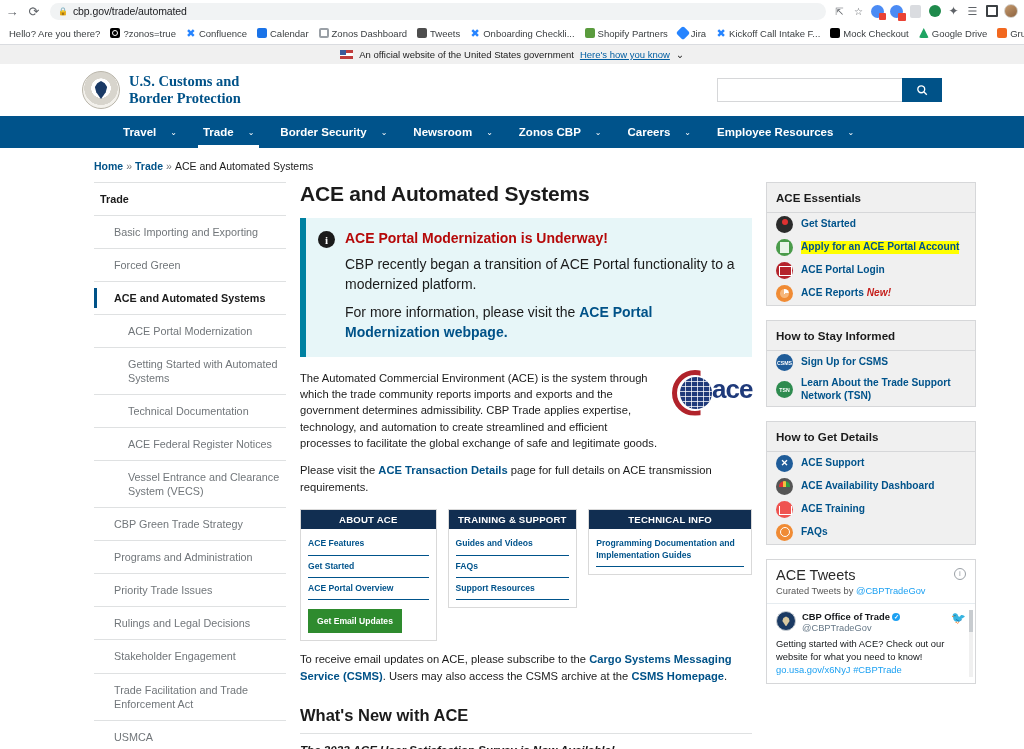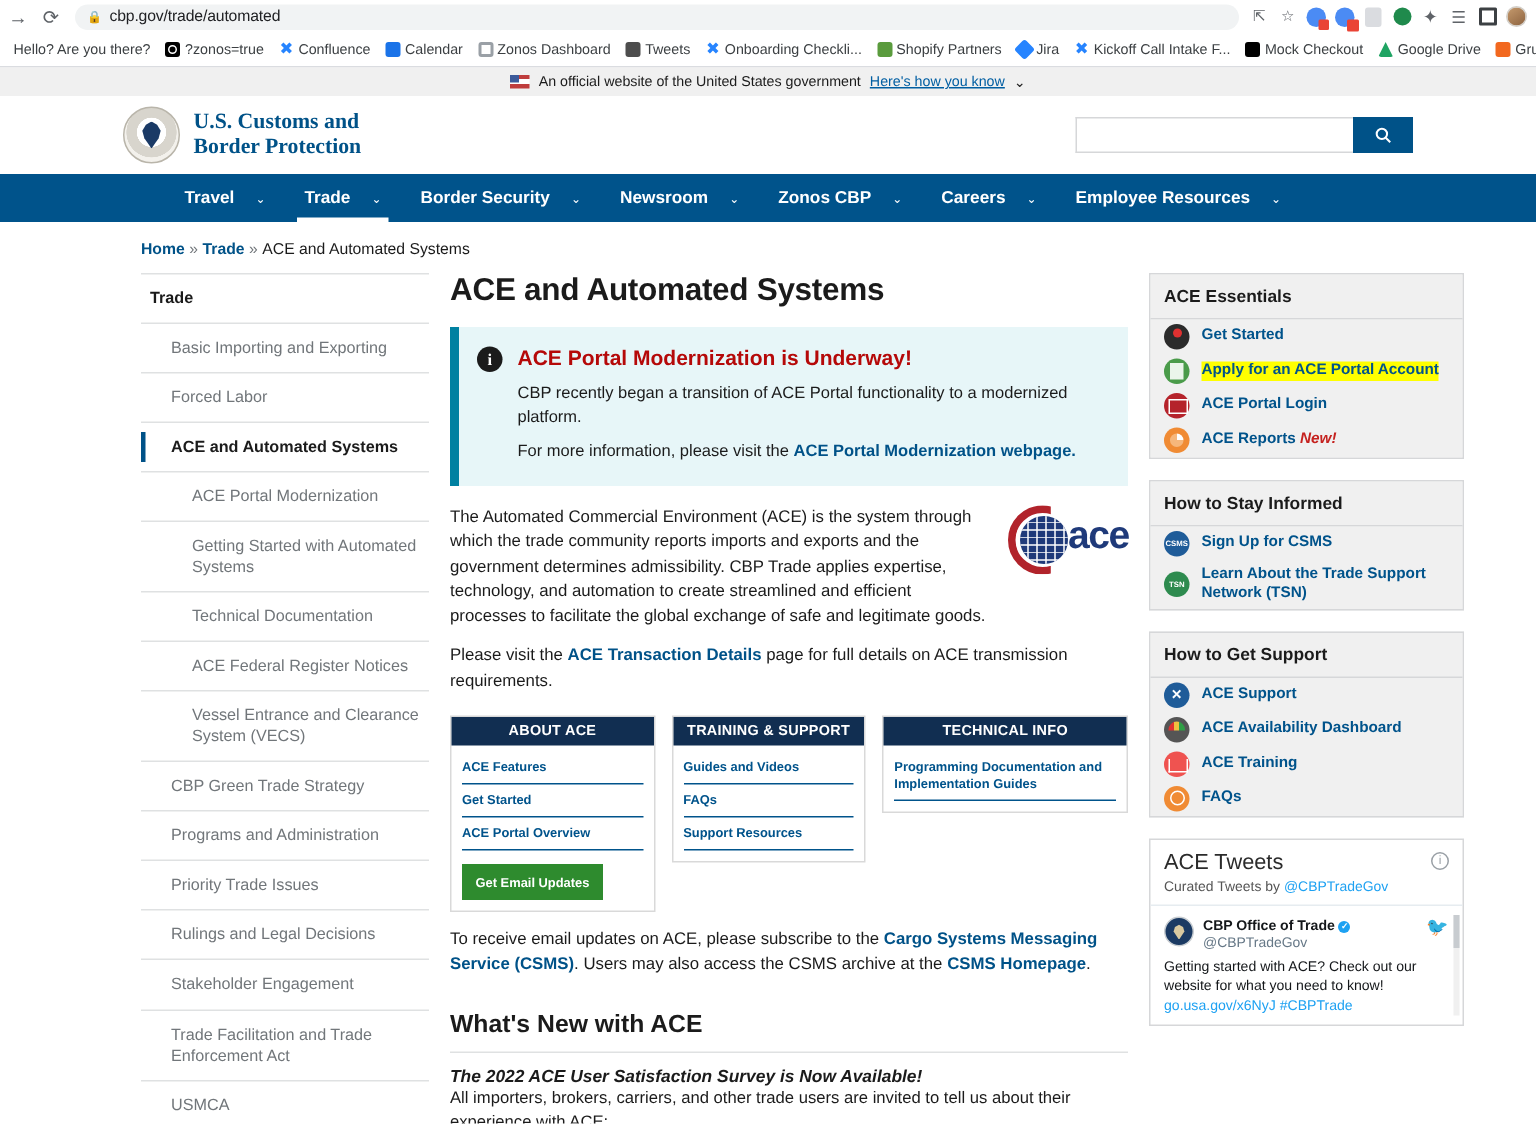--- a/index.html
+++ b/index.html
@@ -113,21 +113,21 @@
   
   .main { flex:1 1 auto; width:452px; }
   .h1 { font-size:21px; font-weight:700; letter-spacing:-0.2px; margin:0 0 12px 0; color:#1b1b1b; }
 
   .alert { background:#e7f6f8; border-left:6px solid #0081a1; padding:12px 12px 14px 12px;
            display:flex; gap:10px; }
   .alert-ico { width:17px;height:17px;border-radius:50%;background:#1b1b1b;color:#fff;
                font-size:11px;font-weight:700;display:flex;align-items:center;justify-content:center;
                font-family:"Liberation Serif", serif; flex:0 0 auto; margin-top:1px; }
   .alert-title { color:#b50909; font-weight:700; font-size:14px; margin-bottom:9px; }
-  .alert-p { font-size:11px; line-height:1.42; margin:0 0 8px 0; }
+  .alert-p { font-size:14px; line-height:1.42; margin:0 0 8px 0; }
   .alert-p:last-child { margin-bottom:0; }
   .lnk { color:#005288; font-weight:700; text-decoration:none; cursor:pointer; }
 
   .intro { display:flex; gap:10px; margin-top:13px; }
   .intro p { font-size:11.2px; line-height:1.47; margin:0; }
   .ace-logo { flex:0 0 auto; width:84px; height:50px; position:relative; margin-top:-2px; }
   .ace-c { position:absolute; left:4px; top:2px; width:46px; height:46px; border-radius:50%;
            border:5px solid #b1232b; clip-path:polygon(0 0,62% 0,62% 22%,28% 28%,28% 72%,62% 78%,62% 100%,0 100%); }
   .ace-globe { position:absolute; left:12px; top:9px; width:32px; height:32px; border-radius:50%;
                background:#1f3a7a; overflow:hidden; }
@@ -372,21 +372,21 @@
 <div class="page">
   <div class="breadcrumb">
     <a>Home</a><span class="sep">»</span><a>Trade</a><span class="sep">»</span><span class="cur">ACE and Automated Systems</span>
   </div>
 
   <div class="cols">
 
     <div class="lsb lsb-top">
       <div class="lsb-item head"><span>Trade</span></div>
       <div class="lsb-item lvl1"><span>Basic Importing and Exporting</span></div>
-      <div class="lsb-item lvl1"><span>Forced Labor</span></div>
+      <div class="lsb-item lvl1"><span>Forced Green</span></div>
       <div class="lsb-item lvl1 current"><span>ACE and Automated Systems</span></div>
       <div class="lsb-item lvl2"><span>ACE Portal Modernization</span></div>
       <div class="lsb-item lvl2"><span>Getting Started with Automated Systems</span></div>
       <div class="lsb-item lvl2"><span>Technical Documentation</span></div>
       <div class="lsb-item lvl2"><span>ACE Federal Register Notices</span></div>
       <div class="lsb-item lvl2"><span>Vessel Entrance and Clearance System (VECS)</span></div>
       <div class="lsb-item lvl1"><span>CBP Green Trade Strategy</span></div>
       <div class="lsb-item lvl1"><span>Programs and Administration</span></div>
       <div class="lsb-item lvl1"><span>Priority Trade Issues</span></div>
       <div class="lsb-item lvl1"><span>Rulings and Legal Decisions</span></div>
@@ -480,21 +480,21 @@
           <span class="cicon ci-csms">CSMS</span>
           <span class="txt">Sign Up for CSMS</span>
         </div>
         <div class="card-row">
           <span class="cicon ci-tsn">TSN</span>
           <span class="txt">Learn About the Trade Support Network (TSN)</span>
         </div>
       </div>
 
       <div class="card">
-        <div class="card-hd">How to Get Support</div>
+        <div class="card-hd">How to Get Details</div>
         <div class="card-row">
           <span class="cicon ci-tools"></span>
           <span class="txt">ACE Support</span>
         </div>
         <div class="card-row">
           <span class="cicon ci-dash"></span>
           <span class="txt">ACE Availability Dashboard</span>
         </div>
         <div class="card-row">
           <span class="cicon ci-book"></span>

